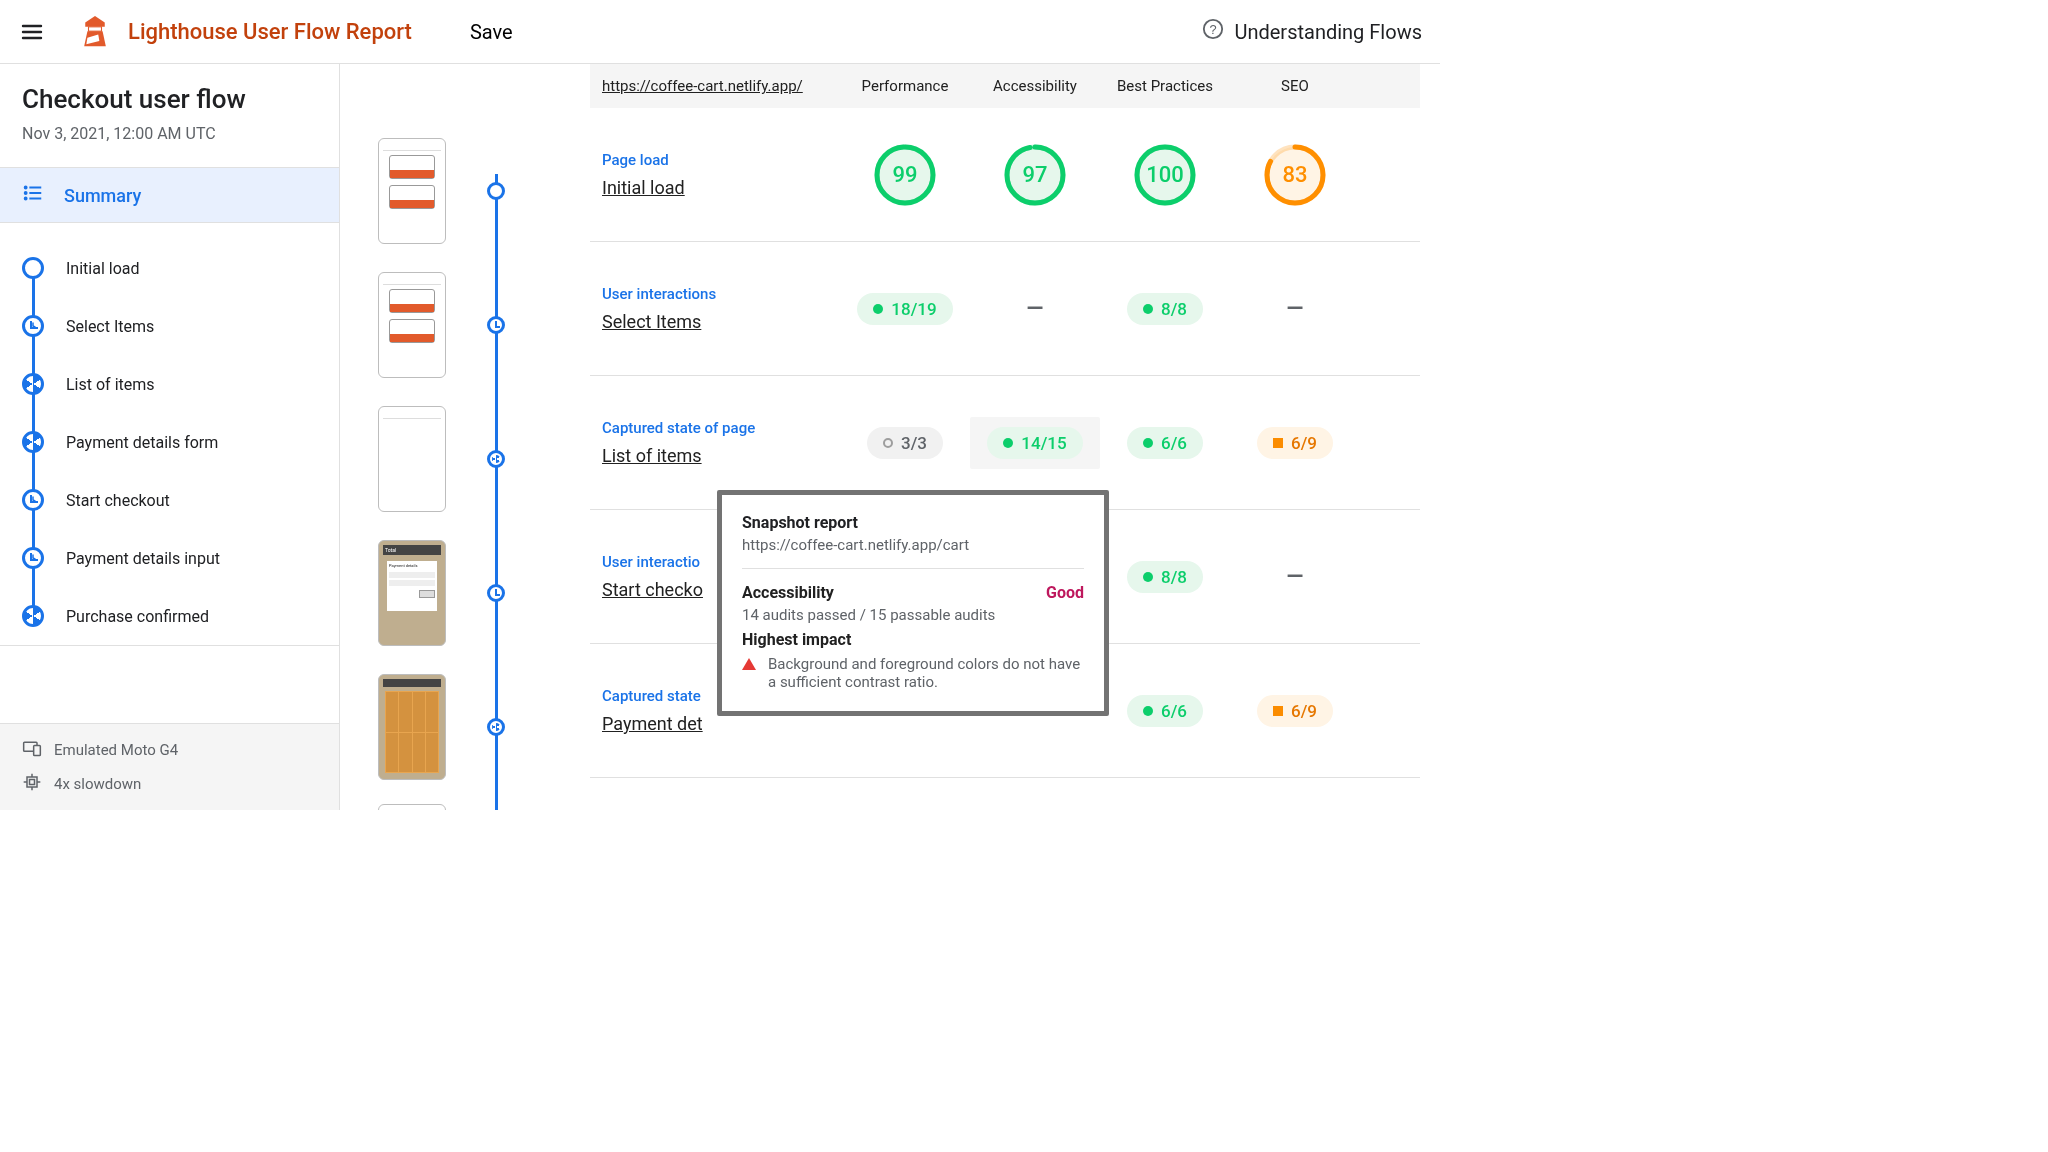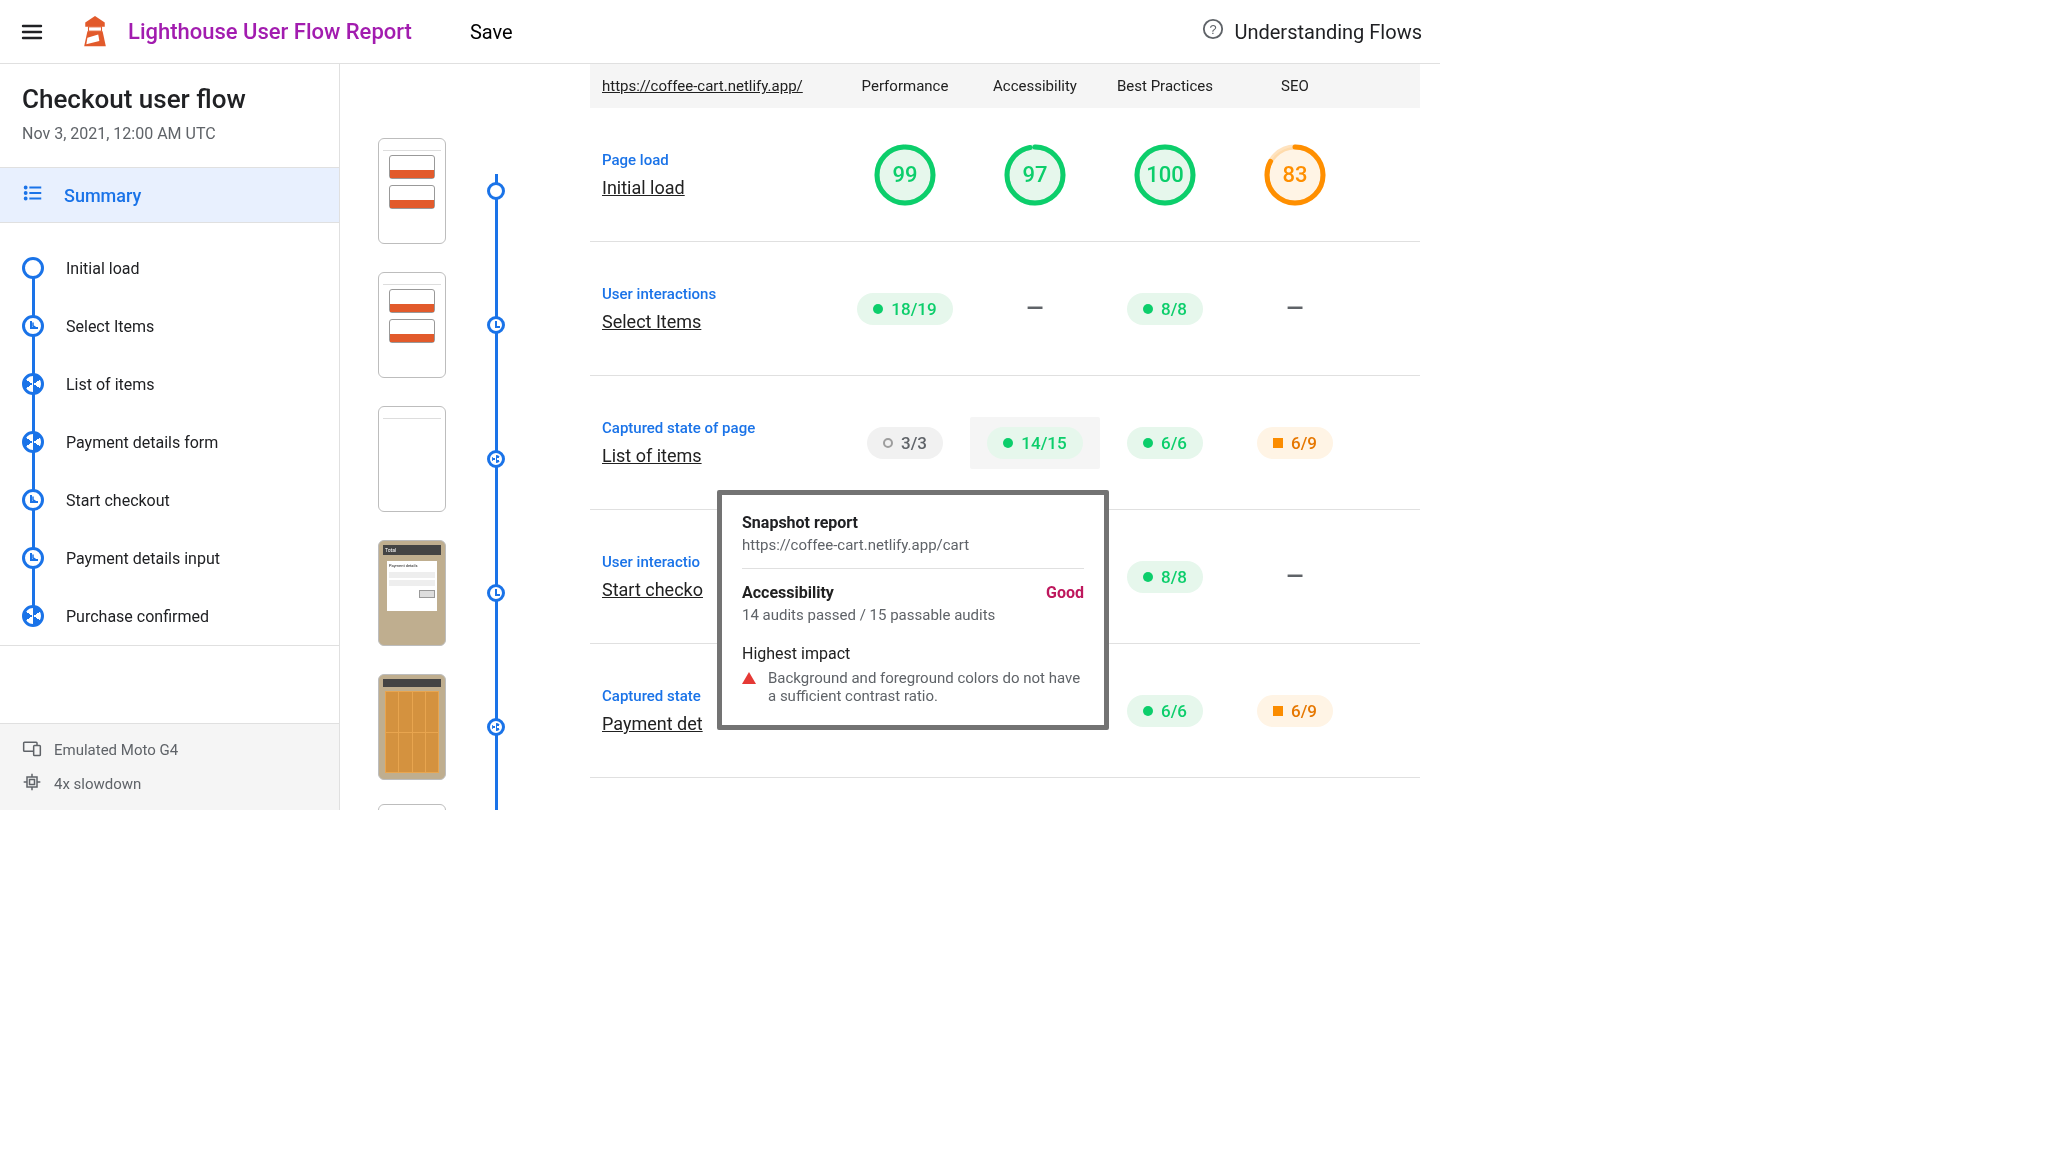--- a/index.html
+++ b/index.html
@@ -22,21 +22,21 @@
     border-bottom: 1px solid #e0e0e0;
     gap: 16px;
   }
   .hamburger {
     width: 40px; height: 40px;
     display:flex; align-items:center; justify-content:center;
     cursor:pointer; border-radius:50%;
   }
   .hamburger svg { width: 24px; height: 24px; }
   .lh-logo { width: 26px; height: 30px; display:flex; align-items:center; justify-content:center; margin-left:14px;}
-  .title { font-size: 22px; font-weight: 500; color:#a21caf; margin-left: 4px;}
+  .title { font-size: 22px; font-weight: 500; color:#c2410c; margin-left: 4px;}
   .save { font-size: 20px; color:#000000; margin-left: 42px; cursor:pointer;}
   .spacer { flex:1; }
   .understand {
     display:flex; align-items:center; gap:10px;
     font-size: 20px; color:#202124; cursor:pointer;
   }
   .understand svg { width:22px; height:22px; }
 
   
   .main { display:flex; height: calc(100% - 64px); }
@@ -234,21 +234,21 @@
     padding: 18px 20px 20px 20px;
     box-shadow: none;
     z-index:10;
   }
   .tooltip .tt-title { font-size:16px; font-weight:700; color:#202124;}
   .tooltip .tt-url { font-size:15px; color:#5f6368; margin-top:4px;}
   .tooltip hr { border:none; border-top:1px solid #e0e0e0; margin:14px 0;}
   .tooltip .tt-row { display:flex; justify-content:space-between; font-size:16px; font-weight:700;}
   .tooltip .good { color:#be185d; }
   .tooltip .sub { font-size:15px; color:#5f6368; margin-top:4px; font-weight:400;}
-  .tooltip .impact { font-size:16px; font-weight:400; margin-top:20px;}
+  .tooltip .impact { font-size:16px; font-weight:700; margin-top:6px;}
   .tooltip .impact-row { display:flex; gap:12px; margin-top:6px; font-size:15px; color:#5f6368;}
   .tooltip .tri { width:0;height:0;border-left:7px solid transparent;border-right:7px solid transparent;border-bottom:12px solid #e53935; margin-top:3px; flex-shrink:0;}
 </style>
 </head>
 <body>
 
 <div class="topbar">
   <div class="hamburger">
     <svg viewBox="0 0 24 24">
         <path d="M3 6h18M3 12h18M3 18h18" stroke="#202124" stroke-width="2.4" stroke-linecap="round"></path>

